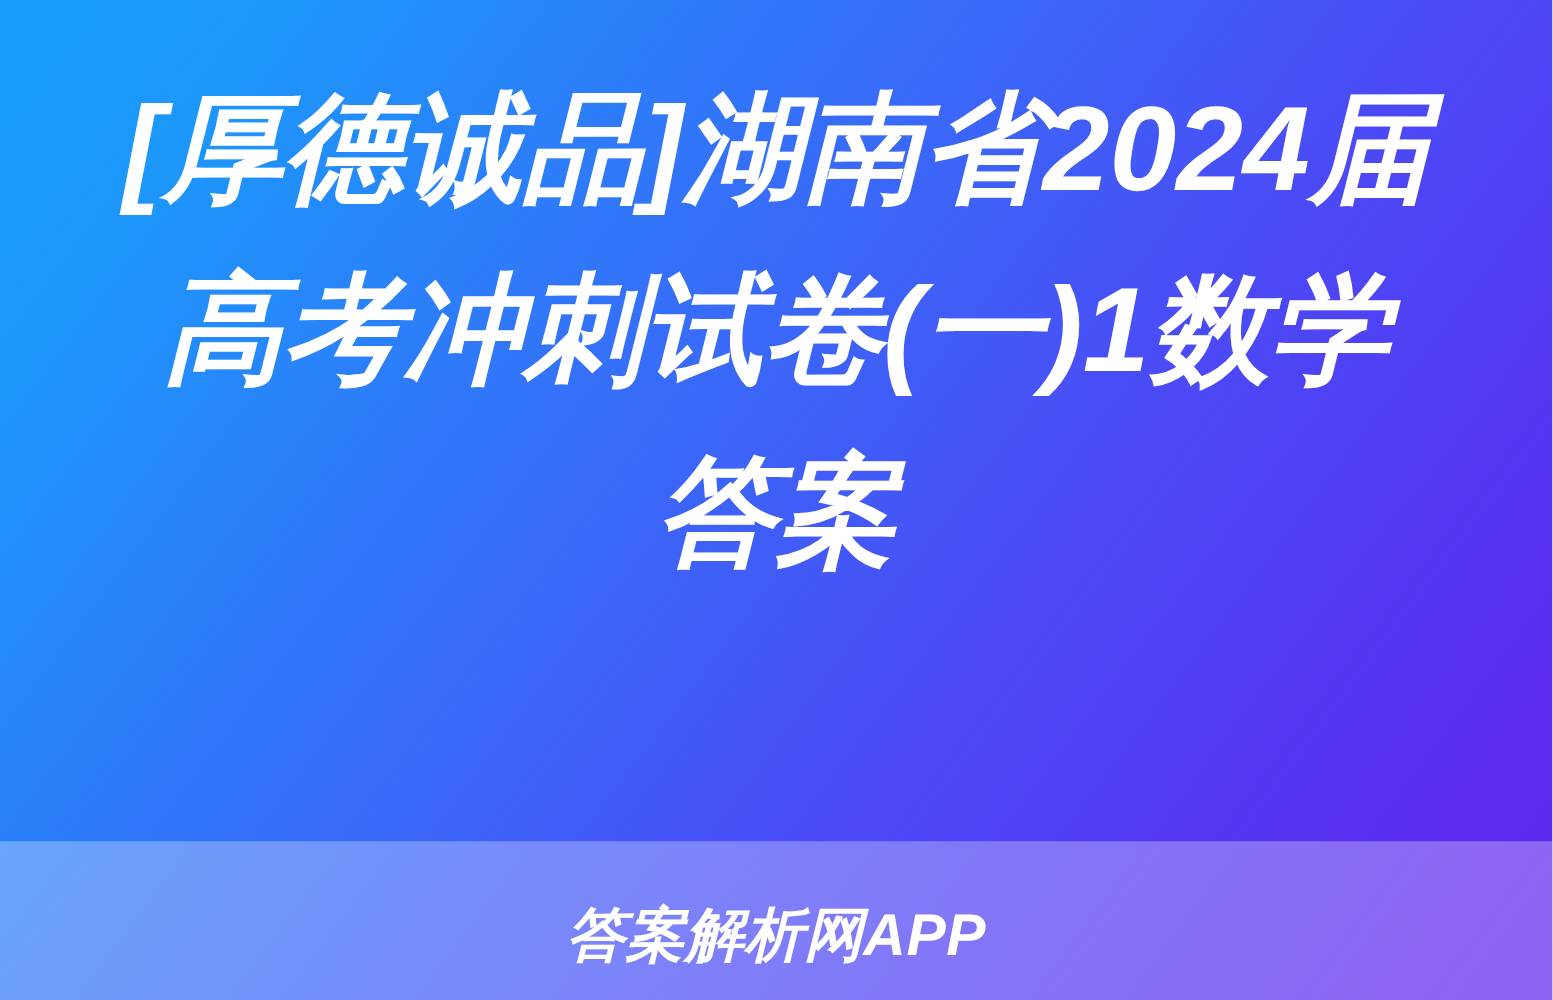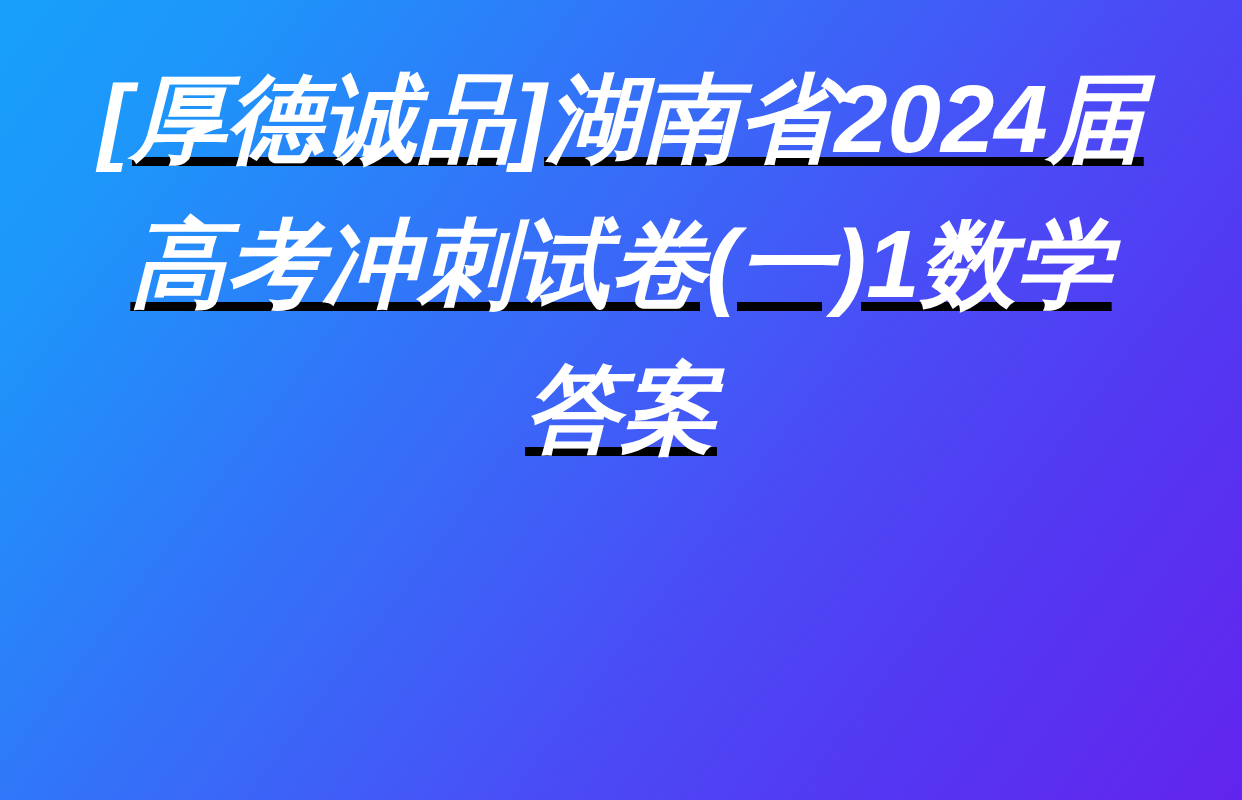--- a/index.html
+++ b/index.html
@@ -36,21 +36,20 @@
     left: 0;
     top: 0;
     width: 1242px;
     height: 528px;
     display: flex;
     flex-direction: column;
     align-items: center;
     justify-content: center;
     box-sizing: border-box;
     padding: 0 30px;
-    text-decoration: underline;
   }
 
   #title-text {
     color: #ffffff;
     font-family: "Liberation Sans", "DejaVu Sans", sans-serif;
     font-weight: 700;
     font-style: italic;
     font-size: 96px;
     line-height: 145px;
     letter-spacing: 0px;
@@ -93,14 +92,17 @@
 </style>
 </head>
 <body>
 
 <div id="poster">
 
   <div id="title-block">
     <h1 id="title-text">[厚德诚品]湖南省2024届高考冲刺试卷(一)1数学答案</h1>
   </div>
 
+  <div id="watermark-band">
+    <div id="watermark-text">答案解析网APP</div>
+  </div>
 
 </div>
 
 </body></html>

